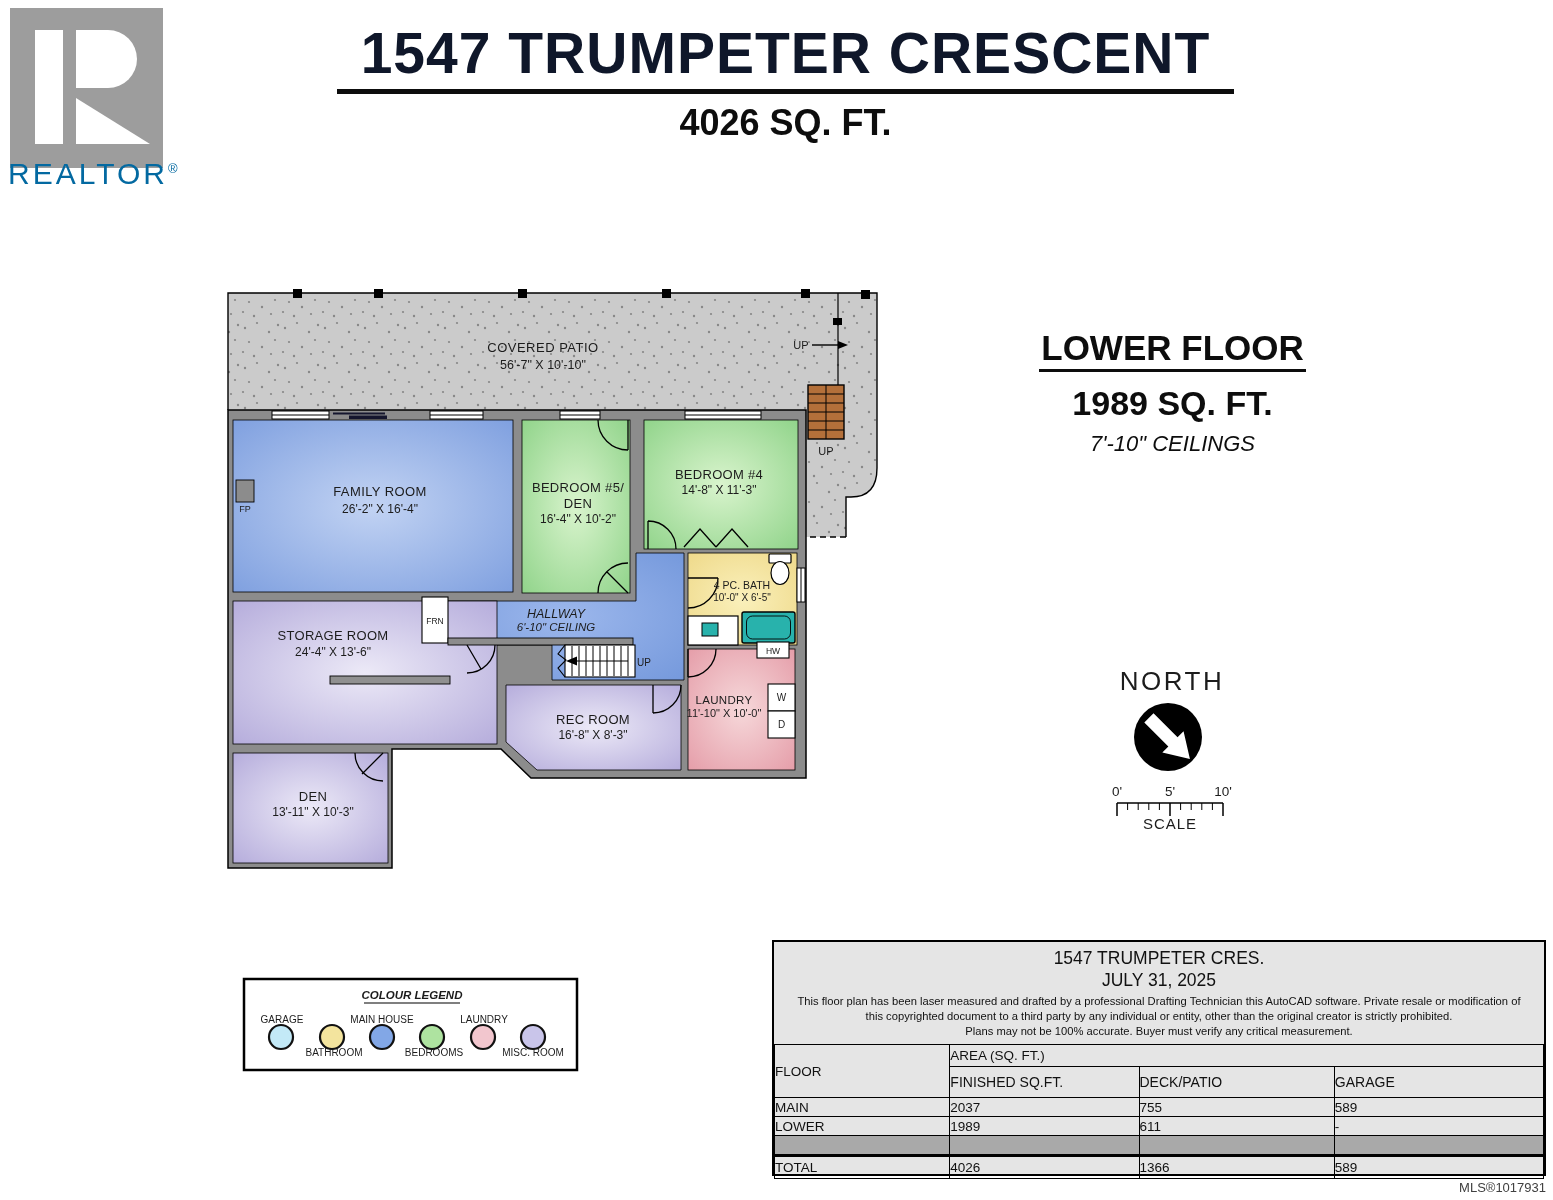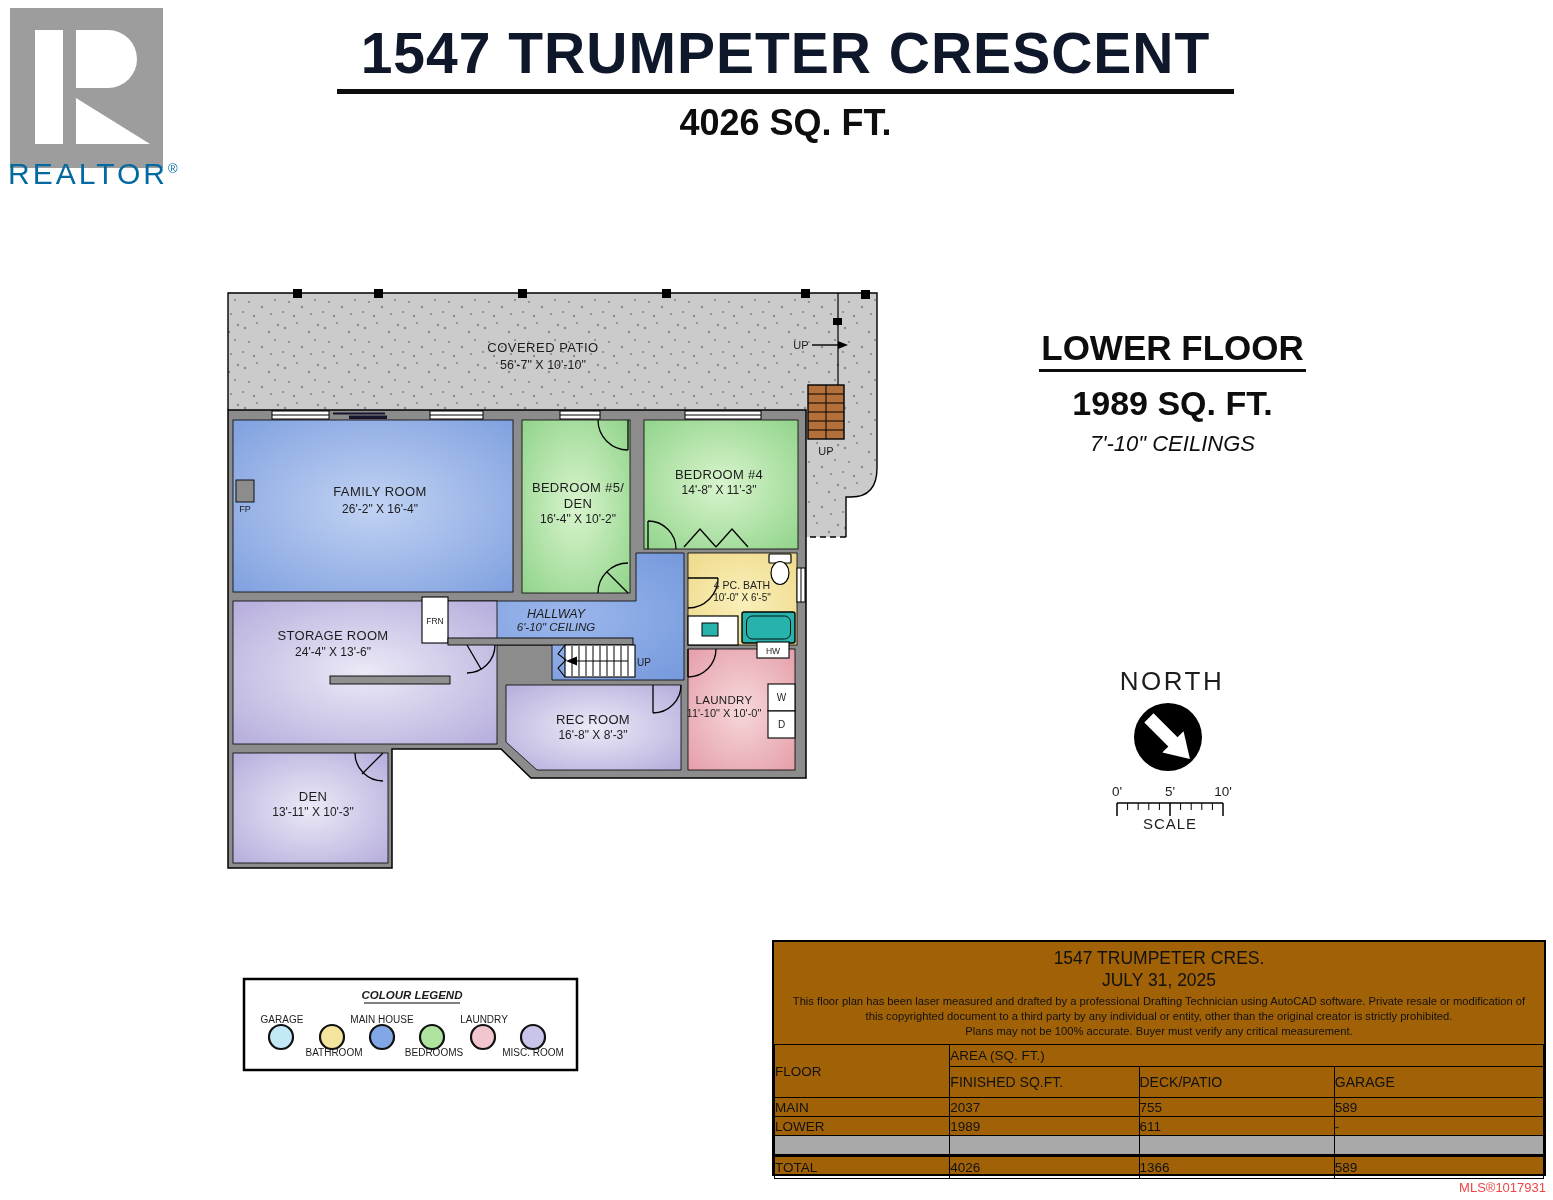--- a/index.html
+++ b/index.html
@@ -21,35 +21,35 @@
   .title-block h2{margin:8px 0 0;font-size:36px;font-weight:bold;color:#0d0d0d;}
 
   
   .floor-info{left:1015px;top:328px;width:315px;text-align:center;color:#0d0d0d;}
   .fi-name{display:inline-block;font-size:35px;font-weight:bold;border-bottom:3px solid #0d0d0d;padding:0 2px 1px;}
   .fi-area{font-size:34px;font-weight:bold;margin-top:12px;}
   .fi-ceil{font-size:22px;font-style:italic;margin-top:8px;}
 
   
   .info-table{left:772px;top:940px;width:774px;height:236px;border:2px solid #000;
-              box-sizing:border-box;text-align:center;background:#a16207;}
+              box-sizing:border-box;text-align:center;background:#e5e5e5;}
   .t-title{font-size:17.5px;margin-top:5px;line-height:22px;}
   .t-date{font-size:17.5px;line-height:22px;}
   .t-disc{font-size:11.2px;line-height:15px;margin-top:3px;}
   table.grid{position:absolute;left:0;right:0;top:102px;width:100%;
              border-collapse:collapse;table-layout:fixed;}
   table.grid td{border:1.5px solid #000;font-size:13.5px;padding:0;text-align:left;}
   tr.r-area td{height:21px;}
   tr.r-cols td{height:30px;font-size:14px;}
   td.c-floor{font-size:14px;}
   tr.r-data td{height:18px;}
   tr.r-gray td{height:18px;background:#a9a9a9;}
   tr.r-total td{height:21px;border-top:3px solid #000;}
 
-  .mls{left:1396px;top:1180px;width:150px;text-align:right;font-size:13px;color:#ef4444;}
+  .mls{left:1396px;top:1180px;width:150px;text-align:right;font-size:13px;color:#404040;}
 </style>
 </head>
 <body>
 
 <svg id="gfx" viewBox="0 0 1553 1200">
   <defs>
     <radialGradient id="gBlue" cx="50%" cy="50%" r="72%">
       <stop offset="0%" stop-color="#c2d3f3"></stop>
         <stop offset="100%" stop-color="#7e9fdf"></stop>
     </radialGradient>
@@ -289,21 +289,21 @@
 <div class="abs floor-info">
   <div><span class="fi-name">LOWER FLOOR</span></div>
   <div class="fi-area">1989 SQ. FT.</div>
   <div class="fi-ceil">7'-10" CEILINGS</div>
 </div>
 
 <div class="abs info-table">
   <div class="t-title">1547 TRUMPETER CRES.</div>
   <div class="t-date">JULY 31, 2025</div>
   <div class="t-disc">
-    <div>This floor plan has been laser measured and drafted by a professional Drafting Technician using AutoCAD software. Private resale or modification of</div>
+    <div>This floor plan has been laser measured and drafted by a professional Drafting Technician this AutoCAD software. Private resale or modification of</div>
     <div>this copyrighted document to a third party by any individual or entity, other than the original creator is strictly prohibited.</div>
     <div>Plans may not be 100% accurate.  Buyer must verify any critical measurement.</div>
   </div>
   <table class="grid">
     <colgroup>
         <col style="width:22.8%">
         <col style="width:24.6%">
         <col style="width:25.4%">
         <col style="width:27.2%">
       </colgroup>

